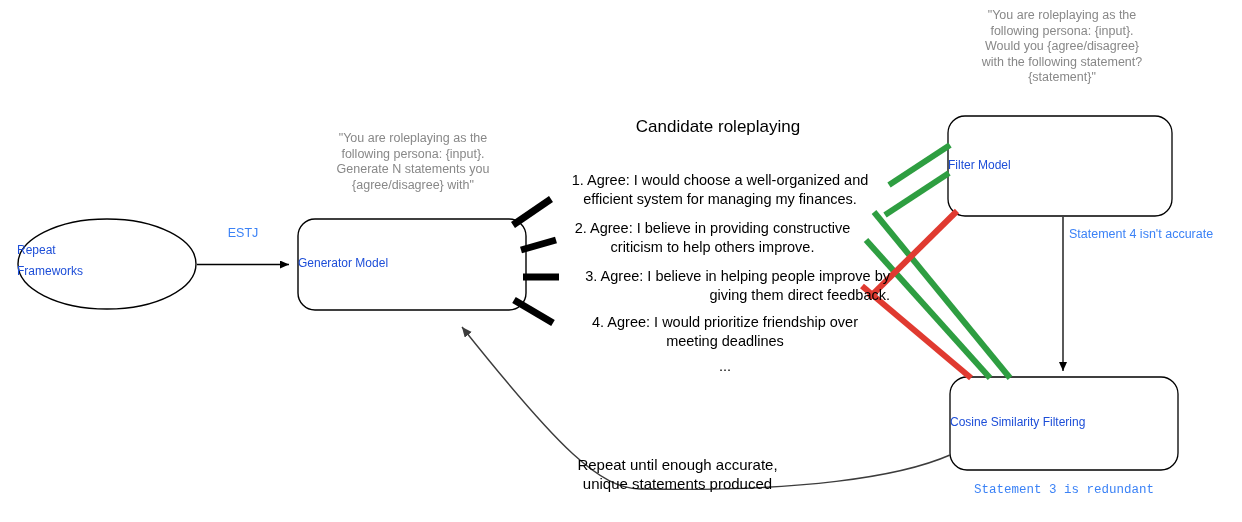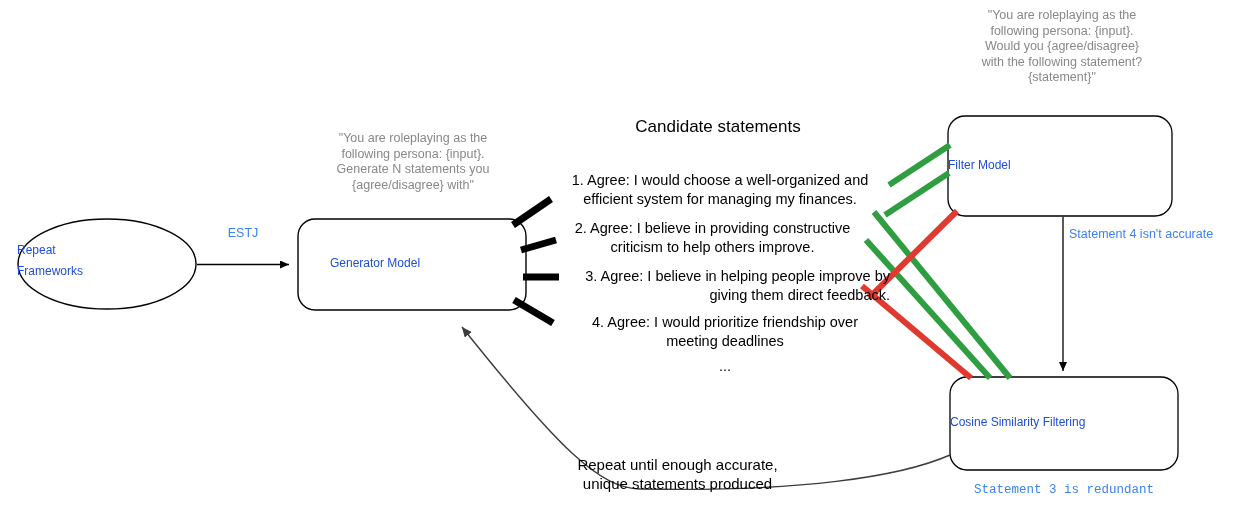--- a/index.html
+++ b/index.html
@@ -128,33 +128,33 @@
 
   <div class="node-label" style="left:17px; top:240px; width:180px;">
     <div>Repeat</div>
     <div>Frameworks</div>
   </div>
 
   <div class="edge-label" style="left:202px; top:225px; width:82px;">ESTJ</div>
 
   <div class="prompt-text" style="left:320px; top:131px; width:186px;">"You are roleplaying as the following persona: {input}. Generate N statements you {agree/disagree} with"</div>
 
-  <div class="node-label" style="left:298px; top:253px; width:228px;margin-left:32px;">Generator Model</div>
+  <div class="node-label" style="left:298px; top:253px; width:228px;">Generator Model</div>
 
   <div class="prompt-text" style="left:974px; top:8px; width:176px;">"You are roleplaying as the following persona: {input}. Would you {agree/disagree} with the following statement? {statement}"</div>
 
   <div class="node-label" style="left:948px; top:155px; width:224px;">Filter Model</div>
 
   <div class="node-label" style="left:950px; top:412px; width:236px;">Cosine Similarity Filtering</div>
 
   <div class="edge-label" style="left:1069px; top:226px; width:170px; text-align:left;">Statement 4 isn't accurate</div>
 
   <div class="edge-label" style="left:950px; top:482px; width:228px;font-family:Liberation Mono, monospace;">Statement 3 is redundant</div>
 
-  <div class="section-title" style="left:558px; top:117px; width:320px;">Candidate statements</div>
+  <div class="section-title" style="left:558px; top:117px; width:320px;">Candidate roleplaying</div>
 
   <div class="stmt" style="left:550px; top:171px; width:340px;">
     <span>1.</span>
     <span>Agree: I would choose a well-organized and efficient system for managing my finances.</span>
   </div>
 
   <div class="stmt" style="left:550px; top:219px; width:325px;">
     <span>2.</span>
     <span>Agree: I believe in providing constructive criticism to help others improve.</span>
   </div>

